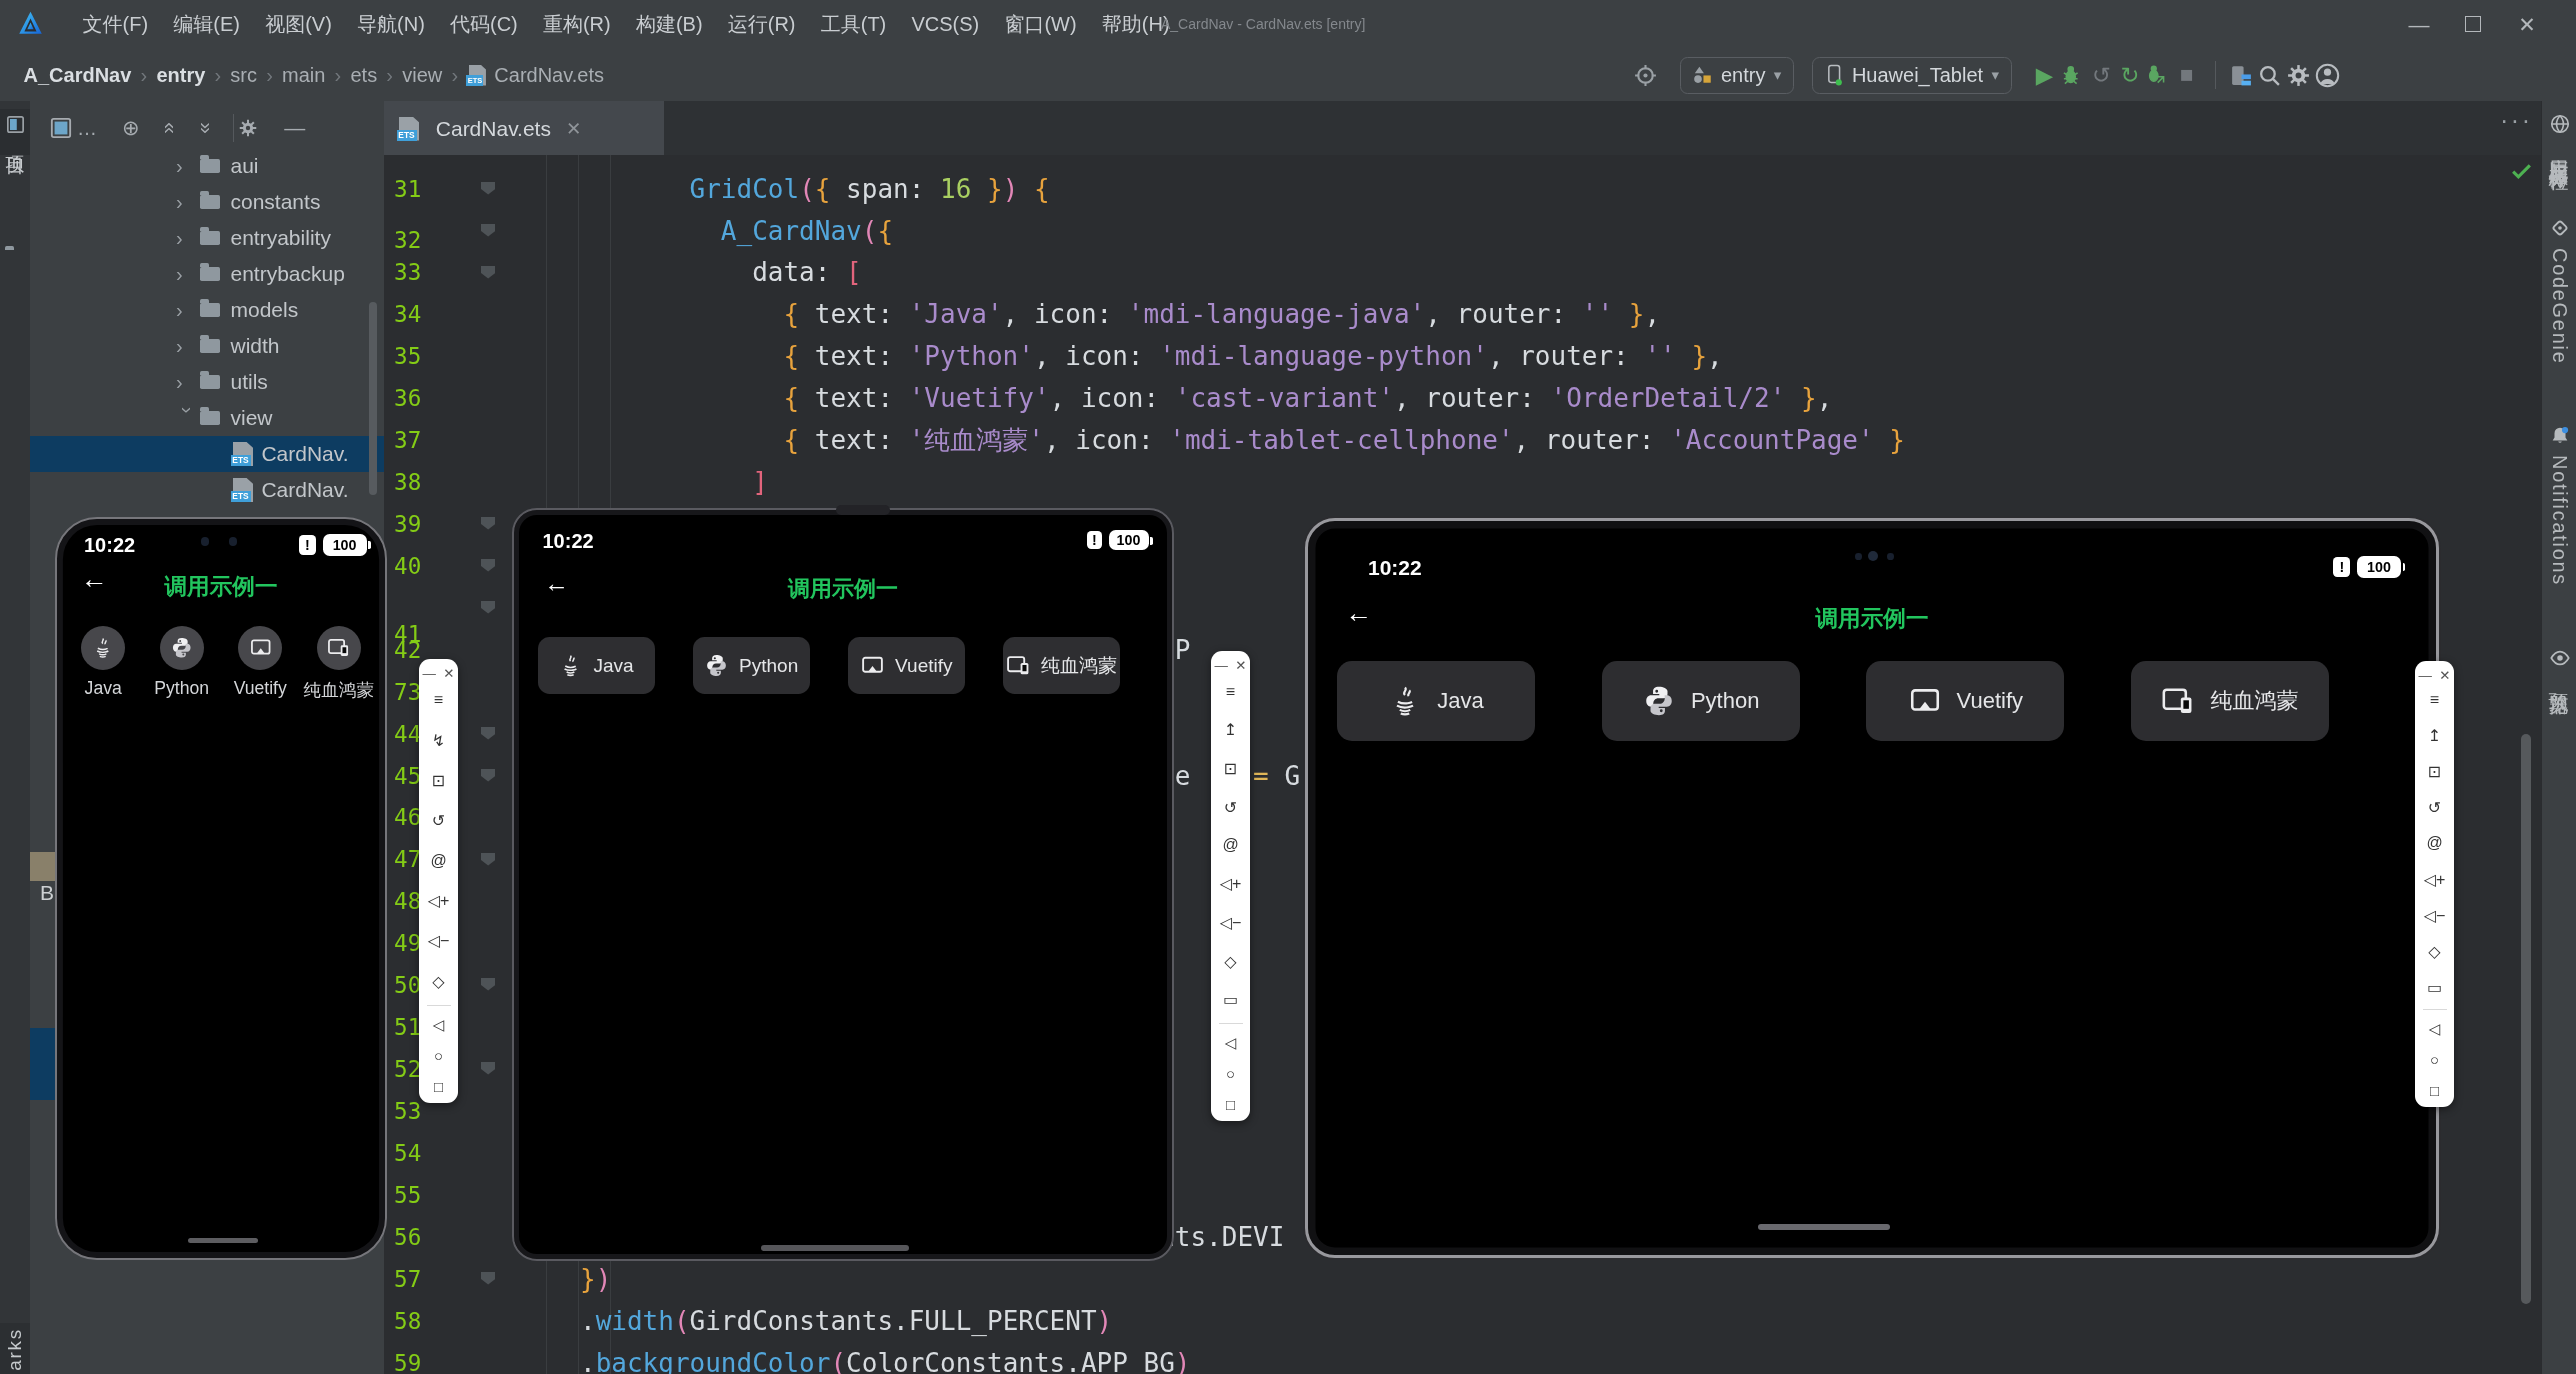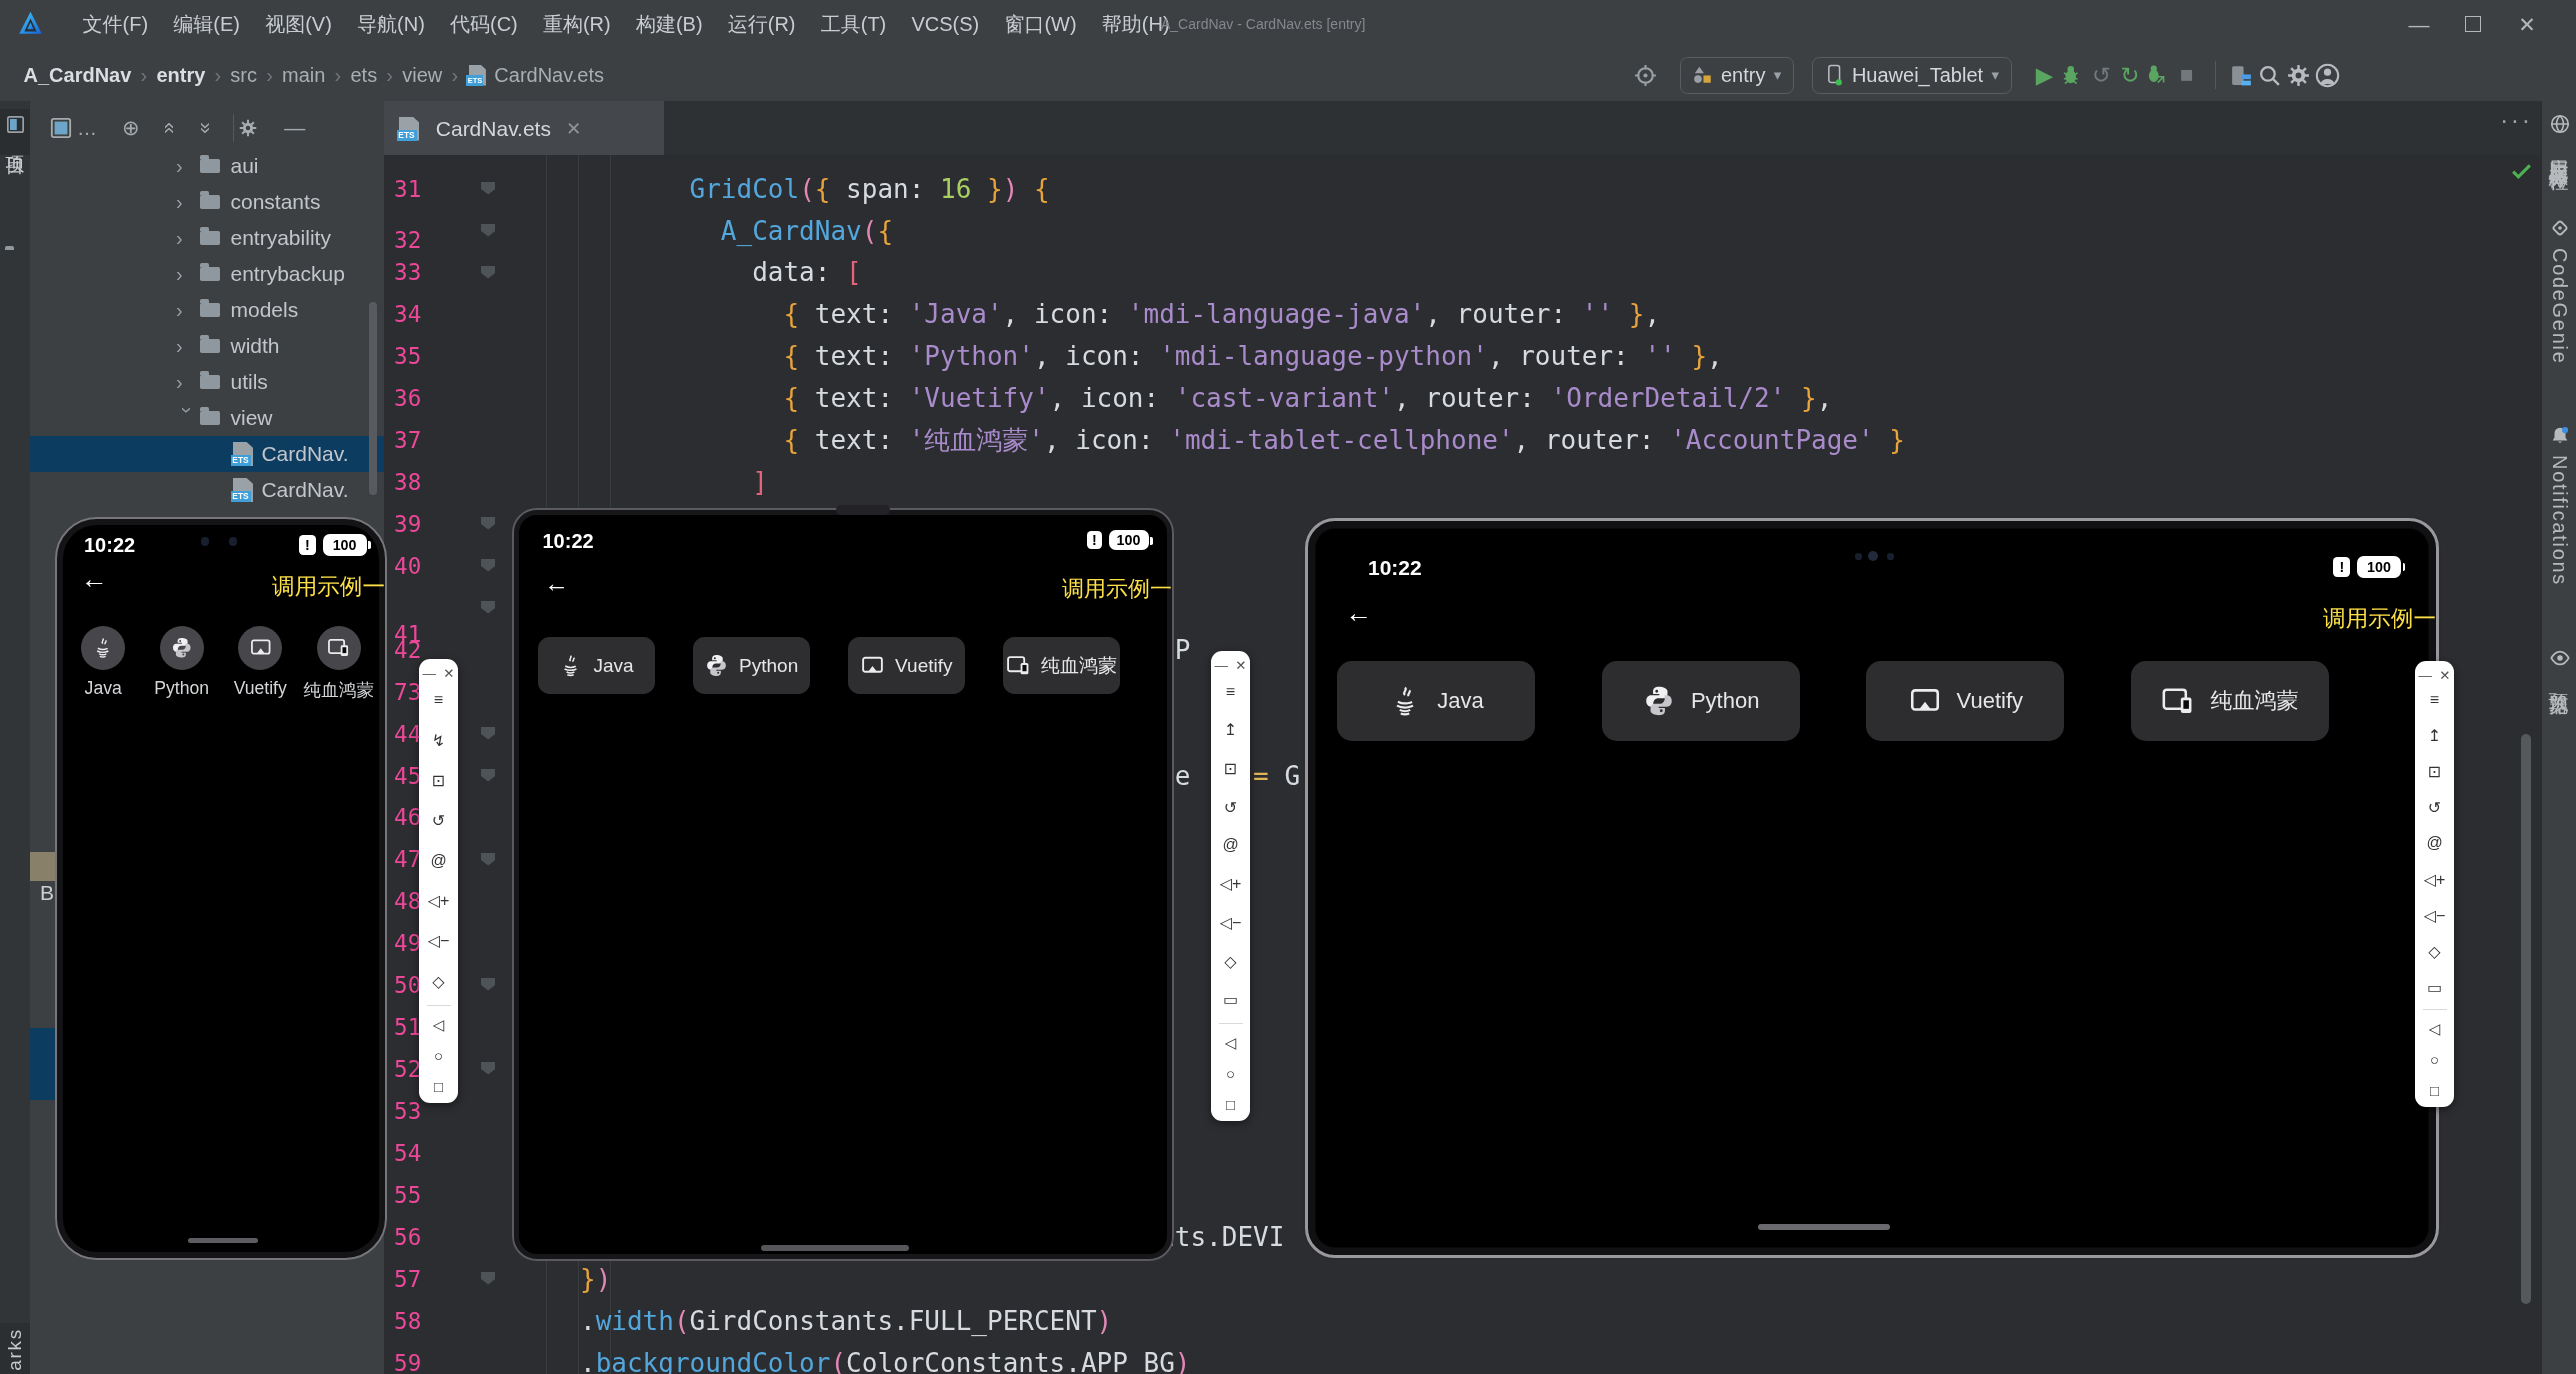--- a/index.html
+++ b/index.html
@@ -59,21 +59,21 @@
   
   #tabbar{position:absolute;left:384px;top:101px;width:2157px;height:55px;background:#2e3134;border-bottom:0.8px solid #26282b;}
   #tab1{position:absolute;left:0;top:0;height:55px;width:280px;background:#44484d;display:flex;align-items:center;padding:0 15px;box-sizing:border-box;}
   #tab1 .ttl{font-size:21px;color:#d4d8dc;margin-right:15px;}
   #tab1 .close{color:#8f9499;font-size:18.4px;}
   #kebab{position:absolute;left:2116px;top:5px;font-size:25px;color:#9aa0a5;letter-spacing:2.5px;}
   
   #editor{position:absolute;left:384px;top:155px;width:2157px;height:1219px;background:#2b2d30;overflow:hidden;}
   .guide{position:absolute;top:0;bottom:0;width:0.8px;background:#3a3d40;}
   .lnum{position:absolute;left:-1.7px;width:39px;text-align:right;line-height:42px;
-        font:22.6px/42px "DejaVu Sans Mono",monospace;color:#ec4899;}
+        font:22.6px/42px "DejaVu Sans Mono",monospace;color:#84cc16;}
   .fold{position:absolute;left:97px;width:14.3px;height:12.6px;background:#4e5357;
         clip-path:polygon(0 0,100% 0,100% 55%,50% 100%,0 55%);}
   .cline{position:absolute;left:149px;white-space:pre;font:26px/42px "DejaVu Sans Mono",monospace;}
   .tk-fn{color:#53a7dc;} .tk-par{color:#e287b7;} .tk-brc{color:#e8a33d;} .tk-brk{color:#e2647c;}
   .tk-str{color:#a98bcb;} .tk-num{color:#a9cf61;} .tk-eq{color:#e0b658;} .tk-pln{color:#d7dbdf;}
   #ed-check{position:absolute;left:2125px;top:3.4px;}
   #ed-scroll{position:absolute;left:2137px;top:579px;width:10px;height:570px;border-radius:5px;background:#56595c;}
   
   #rightstrip{position:absolute;left:2541px;top:101px;width:35px;height:1274px;background:#3c4043;border-left:0.8px solid #2a2c2f;}
   .rtab{display:flex;flex-direction:column;align-items:center;row-gap:8.4px;margin-bottom:49px;padding-top:11.7px;}
@@ -89,21 +89,21 @@
   #tablet .stime{left:60px;top:35px;font-size:21px;}
   .battery{position:absolute;display:flex;align-items:center;gap:6.7px;}
   #phone .battery{right:18.4px;top:15px;} #fold .battery{right:23.5px;top:20px;} #tablet .battery{right:35px;top:35px;}
   .bang{width:17px;height:20px;background:#fff;border-radius:4.2px;color:#000;font-weight:bold;font-size:14.3px;text-align:center;line-height:20px;}
   .bpill{width:44px;height:22px;background:#fff;border-radius:6.7px;color:#000;font-weight:bold;font-size:14.3px;text-align:center;line-height:22px;position:relative;}
   .bpill:after{content:"";position:absolute;right:-4.2px;top:6.7px;width:2.5px;height:8.4px;background:#fff;border-radius:0 1.7px 1.7px 0;}
   .backarrow{position:absolute;color:#fff;}
   #phone .backarrow{left:23.5px;top:45px;font-size:27px;}
   #fold .backarrow{left:30px;top:59px;font-size:25px;}
   #tablet .backarrow{left:37px;top:77px;font-size:27px;}
-  .apptitle{position:absolute;left:0;right:0;text-align:right;color:#fde047;}
+  .apptitle{position:absolute;left:0;right:0;text-align:center;color:#22c55e;font-weight:bold;}
   #phone .apptitle{top:52px;font-size:22.6px;}
   #fold .apptitle{top:64px;font-size:22px;}
   #tablet .apptitle{top:82px;font-size:22.6px;}
   .camdot{position:absolute;border-radius:50%;background:#18202e;}
   .homebar{position:absolute;border-radius:3.4px;background:#5d5d61;}
   #phone .homebar{left:131px;top:719px;width:70px;height:5px;}
   #fold .homebar{left:247px;top:735px;width:148px;height:5.9px;background:#56565a;}
   #tablet .homebar{left:450px;top:703px;width:132px;height:5.9px;background:#69696e;}
   #fold-notch{position:absolute;left:322px;top:-5px;width:54px;height:10px;border-radius:5px;background:#232327;}
   

